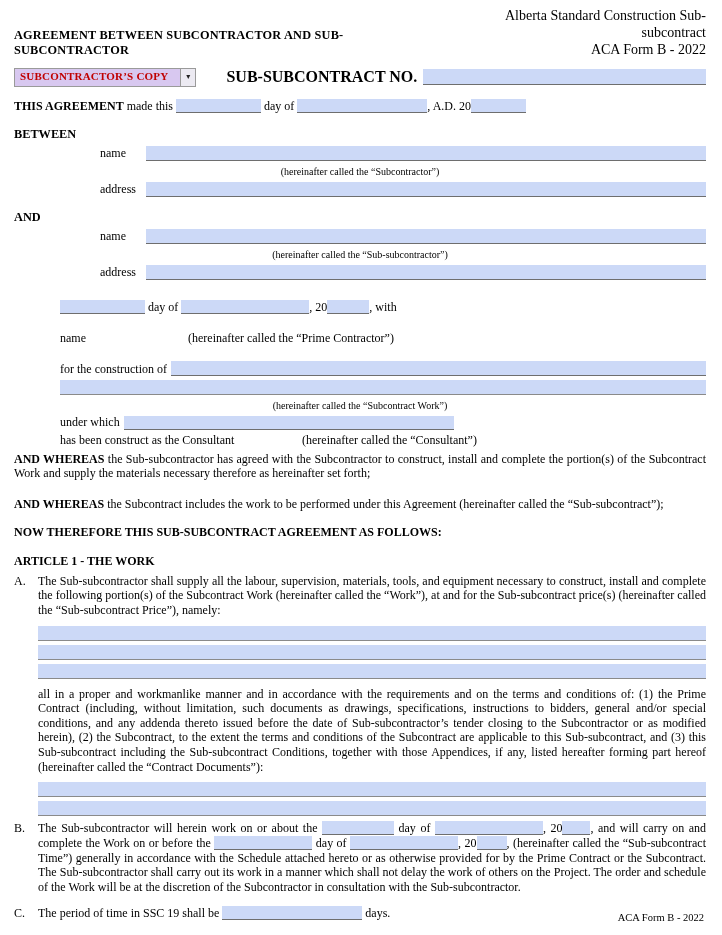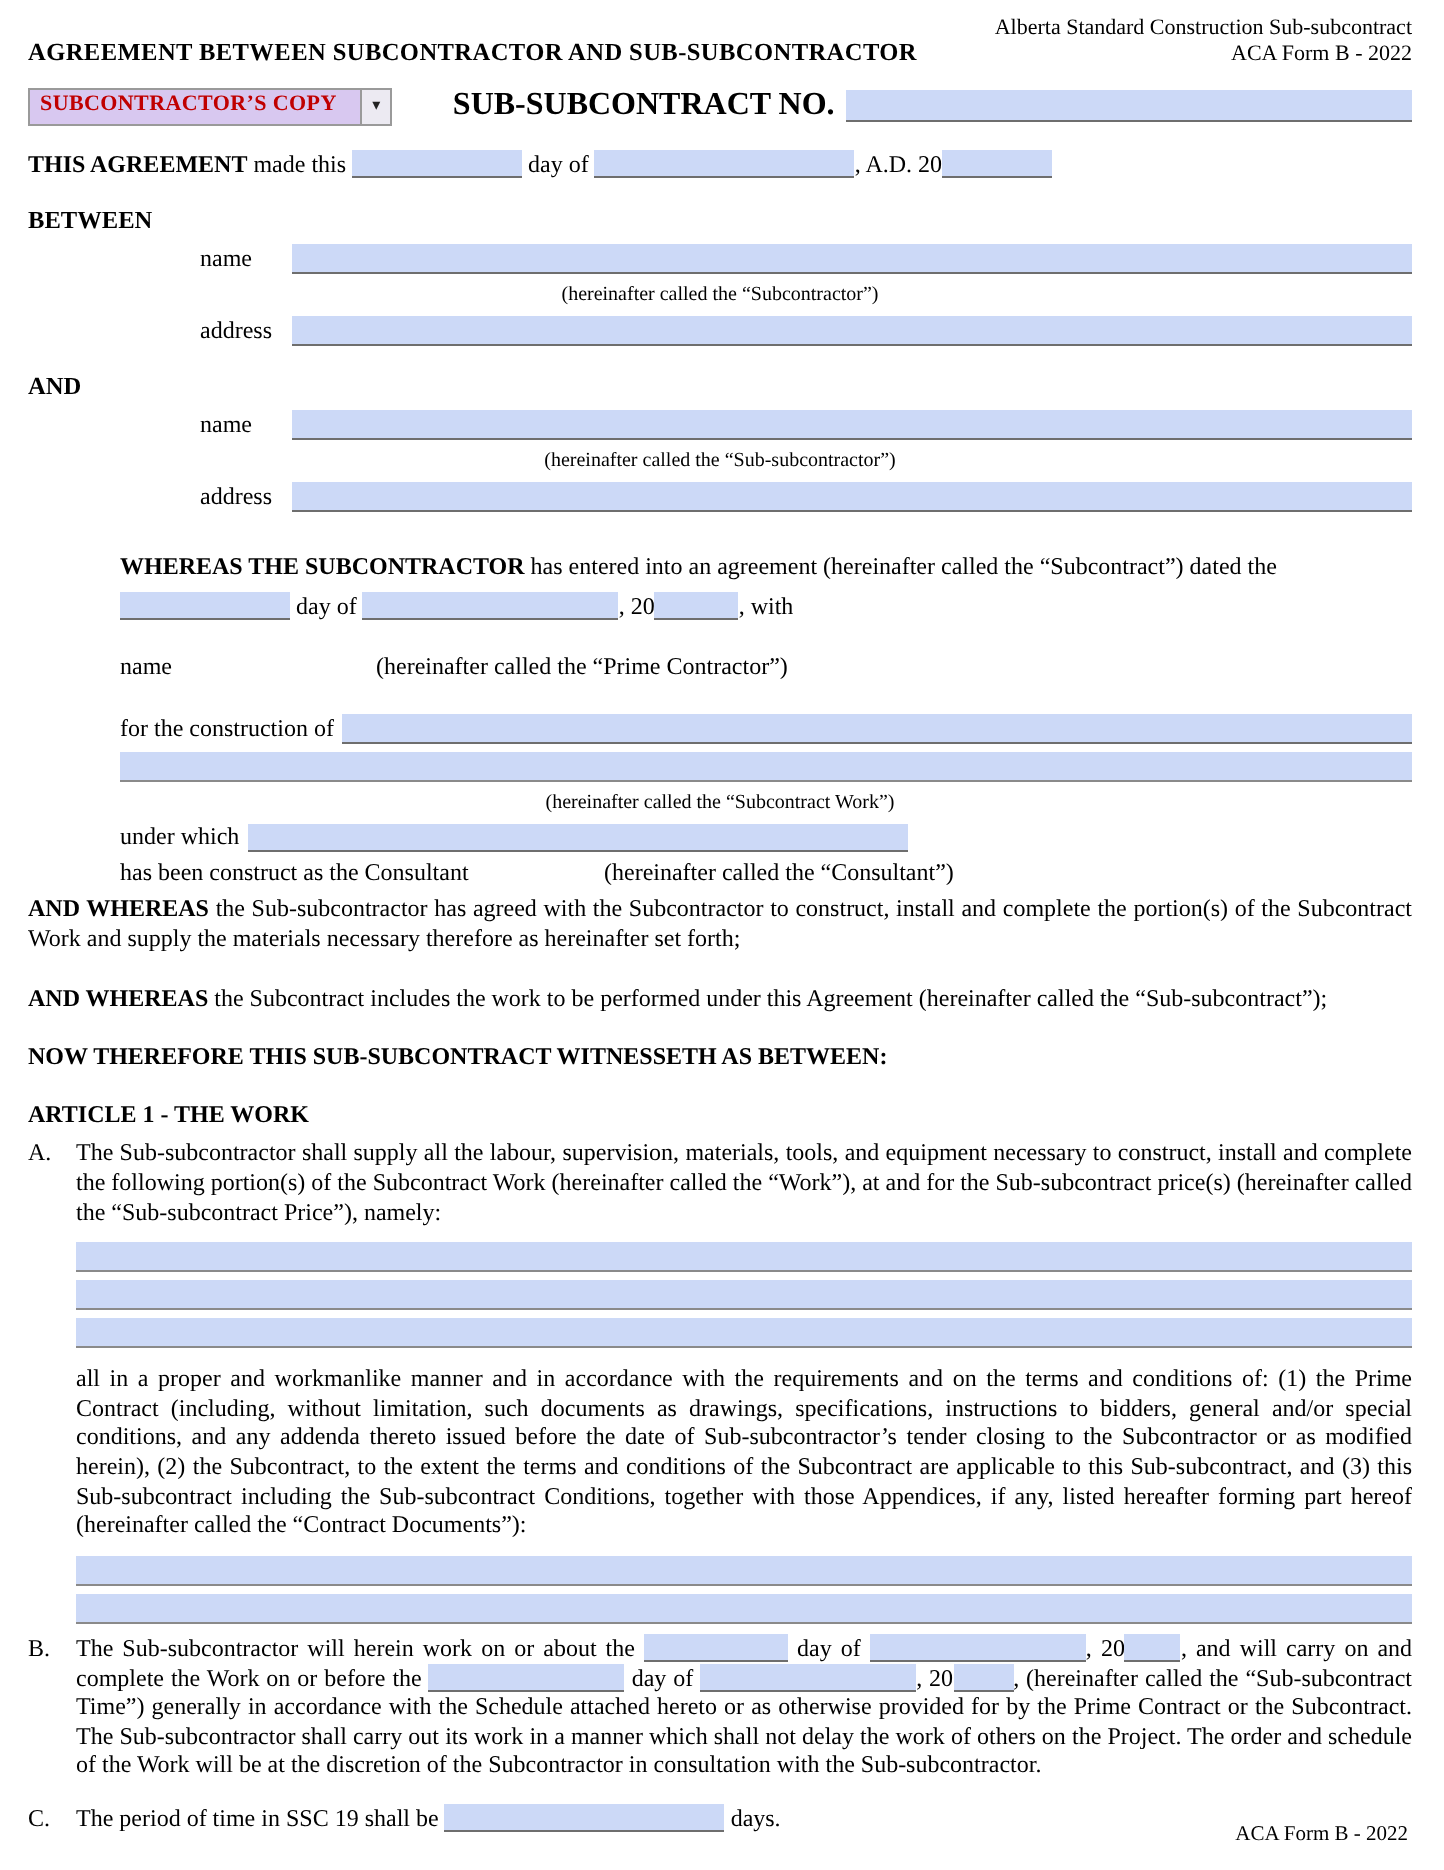--- a/index.html
+++ b/index.html
@@ -5,21 +5,21 @@
   html,body{margin:0;padding:0;}
   body{width:722px;height:935px;background:#ffffff;color:#000;
        font-family:"Liberation Serif", serif;font-size:12px;line-height:1.22;}
   .page{position:relative;width:722px;height:935px;box-sizing:border-box;
         padding:8px 16px 0 14px;overflow:hidden;background:#fff;}
   .bold{font-weight:bold;}
 
   
   .header-row{display:flex;justify-content:space-between;align-items:flex-end;}
   .doc-title{font-weight:bold;font-size:12.3px;letter-spacing:.2px;padding-top:3px;}
-  .form-ref{font-size:11px;text-align:right;line-height:1.2;}
+  .form-ref{font-size:14px;text-align:right;line-height:1.2;}
 
   
   .copy-row{display:flex;align-items:center;margin-top:9px;}
   .dropdown-box{width:172px;height:19px;background:var(--dropdown-bg,#d8c8f0);
         border:1px solid #9a9a9a;display:flex;align-items:center;padding:0 5px;box-sizing:border-box;}
   .dropdown-value{color:var(--copy-text,#c00000);font-weight:bold;font-size:11px;letter-spacing:.2px;white-space:nowrap;}
   .dropdown-btn{width:16px;height:19px;border:1px solid #9a9a9a;border-left:none;background:#eceaf2;
         display:flex;align-items:center;justify-content:center;font-size:8px;color:#222;box-sizing:border-box;cursor:default;}
   .ssn-label{font-weight:bold;margin-left:30px;font-size:16px;white-space:nowrap;}
 
@@ -121,24 +121,20 @@
       <span class="blank fill"></span>
     </div>
     <div class="caption">(hereinafter called the “Sub-subcontractor”)</div>
     <div class="party-row">
       <span class="party-label">address</span>
       <span class="blank fill"></span>
     </div>
   </div>
 
   <div class="whereas">
-    <div>
-      <span class="bold">WHEREAS THE SUBCONTRACTOR</span>
-      <span>has entered into an agreement (hereinafter called the “Subcontract”) dated the</span>
-    </div>
     <div class="date-line">
       <span class="blank w85"></span>
       <span>day of</span>
       <span class="blank w128"></span><span>, 20</span><span class="blank w42"></span><span>, with</span>
     </div>
     <div class="np-row">
       <span class="np-label">name</span>
       <span>(hereinafter called the “Prime Contractor”)</span>
     </div>
     <div class="constr-row">
@@ -158,21 +154,21 @@
   </div>
 
   <div class="recital">
     <span class="bold">AND WHEREAS</span>
     <span>the Sub-subcontractor has agreed with the Subcontractor to construct, install and complete the portion(s) of the Subcontract Work and supply the materials necessary therefore as hereinafter set forth;</span>
   </div>
   <div class="recital recital-first">
     <span class="bold">AND WHEREAS</span>
     <span>the Subcontract includes the work to be performed under this Agreement (hereinafter called the “Sub-subcontract”);</span>
   </div>
-  <div class="now-line">NOW THEREFORE THIS SUB-SUBCONTRACT WITNESSETH AS BETWEEN:</div>
+  <div class="now-line">NOW THEREFORE THIS SUB-SUBCONTRACT AGREEMENT AS FOLLOWS:</div>
 
   <div class="article-head">ARTICLE 1 - THE WORK</div>
 
   <div class="item">
     <div class="item-label">A.</div>
     <div class="item-body">
       <p>The Sub-subcontractor shall supply all the labour, supervision, materials, tools, and equipment necessary to construct, install and complete the following portion(s) of the Subcontract Work (hereinafter called the “Work”), at and for the Sub-subcontract price(s) (hereinafter called the “Sub-subcontract Price”), namely:</p>
       <div class="bar gap-top"></div>
       <div class="bar"></div>
       <div class="bar"></div>

